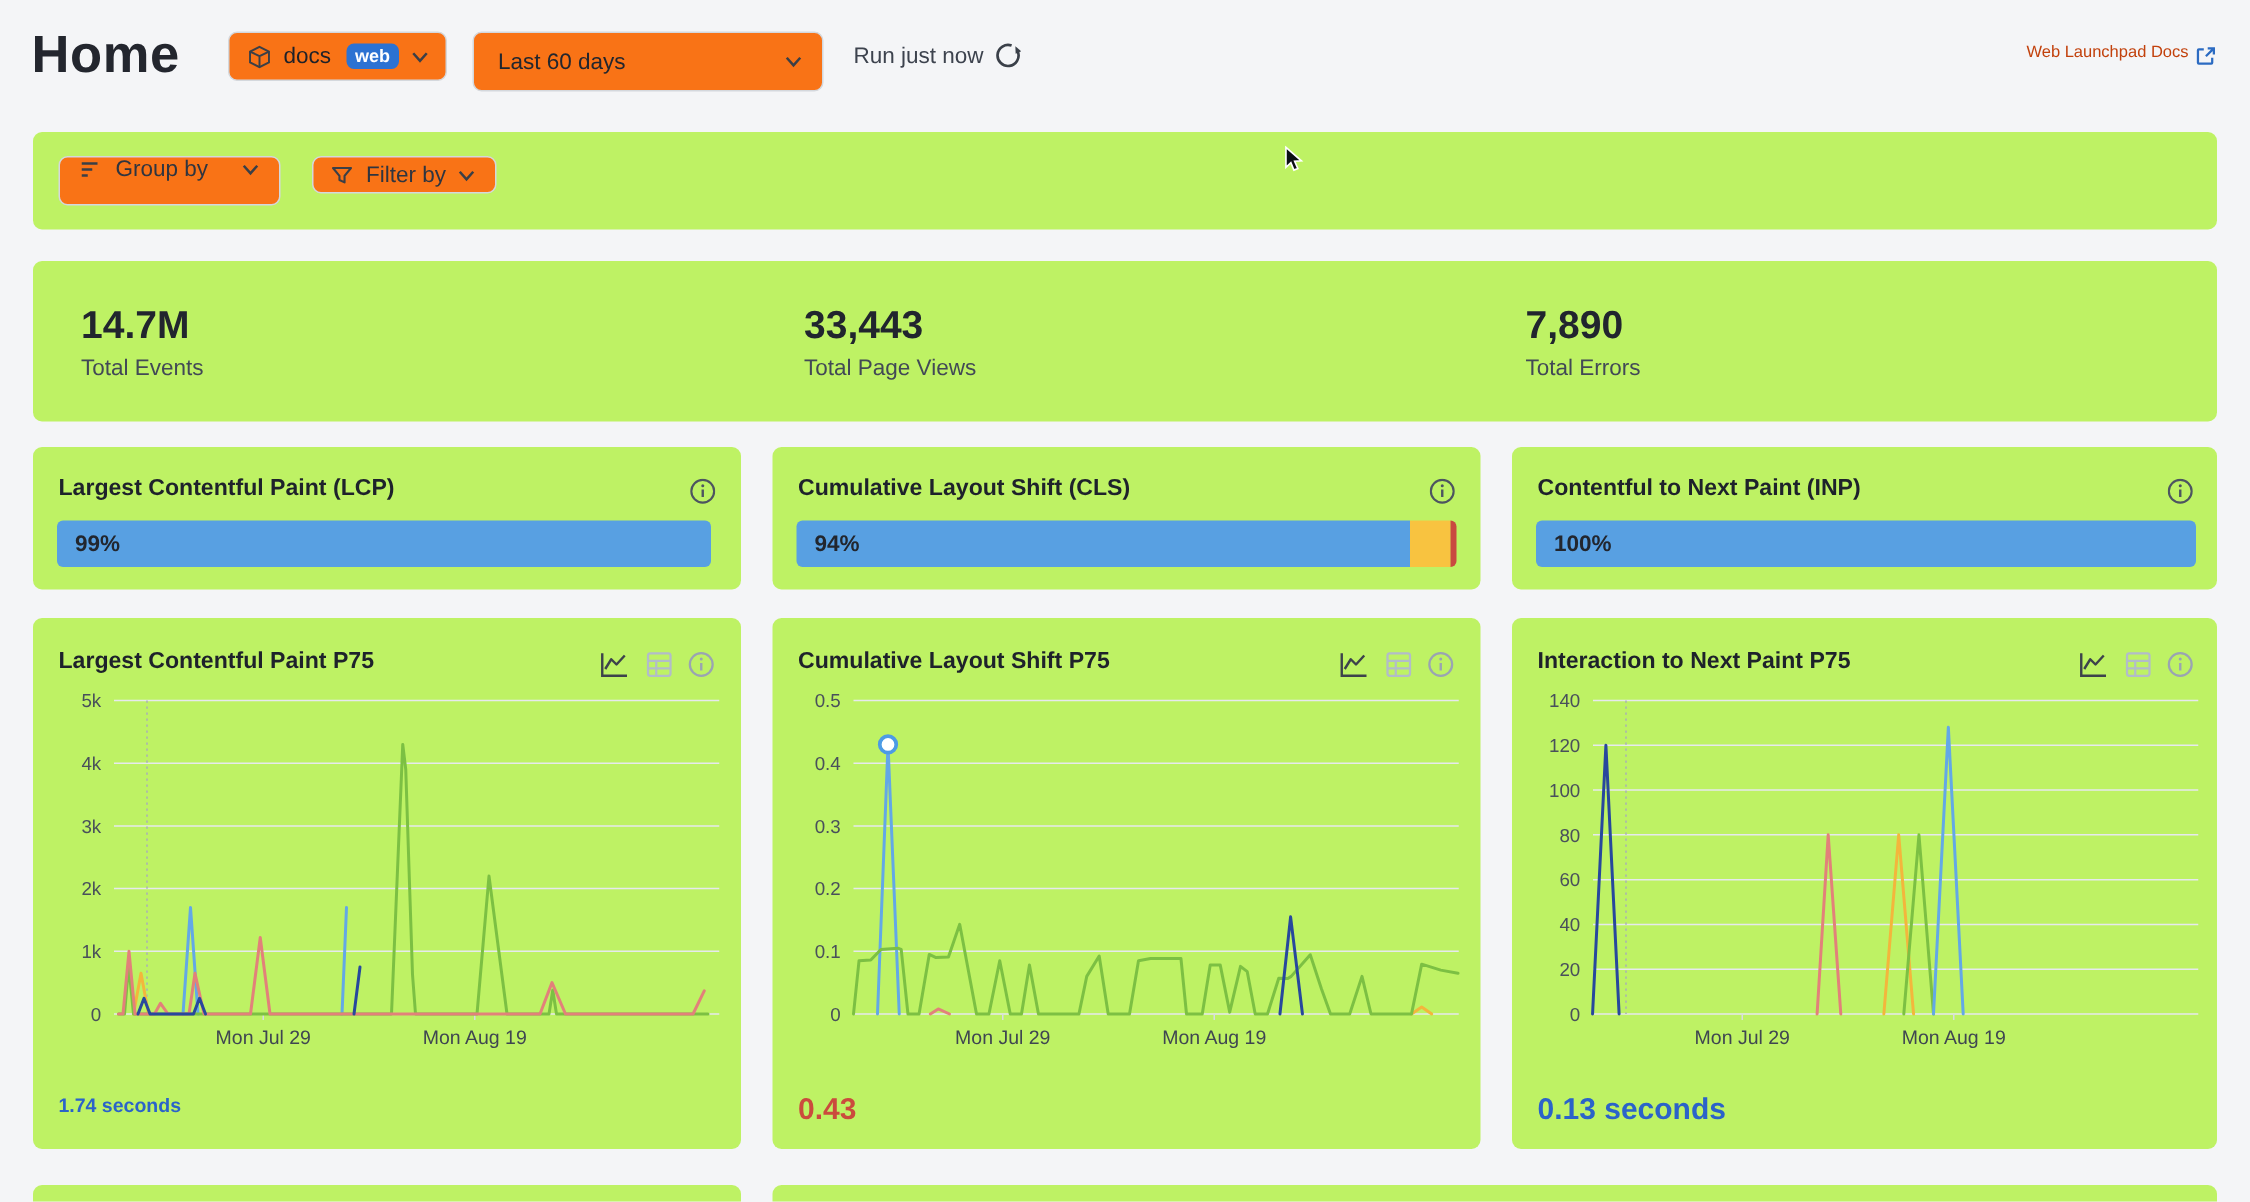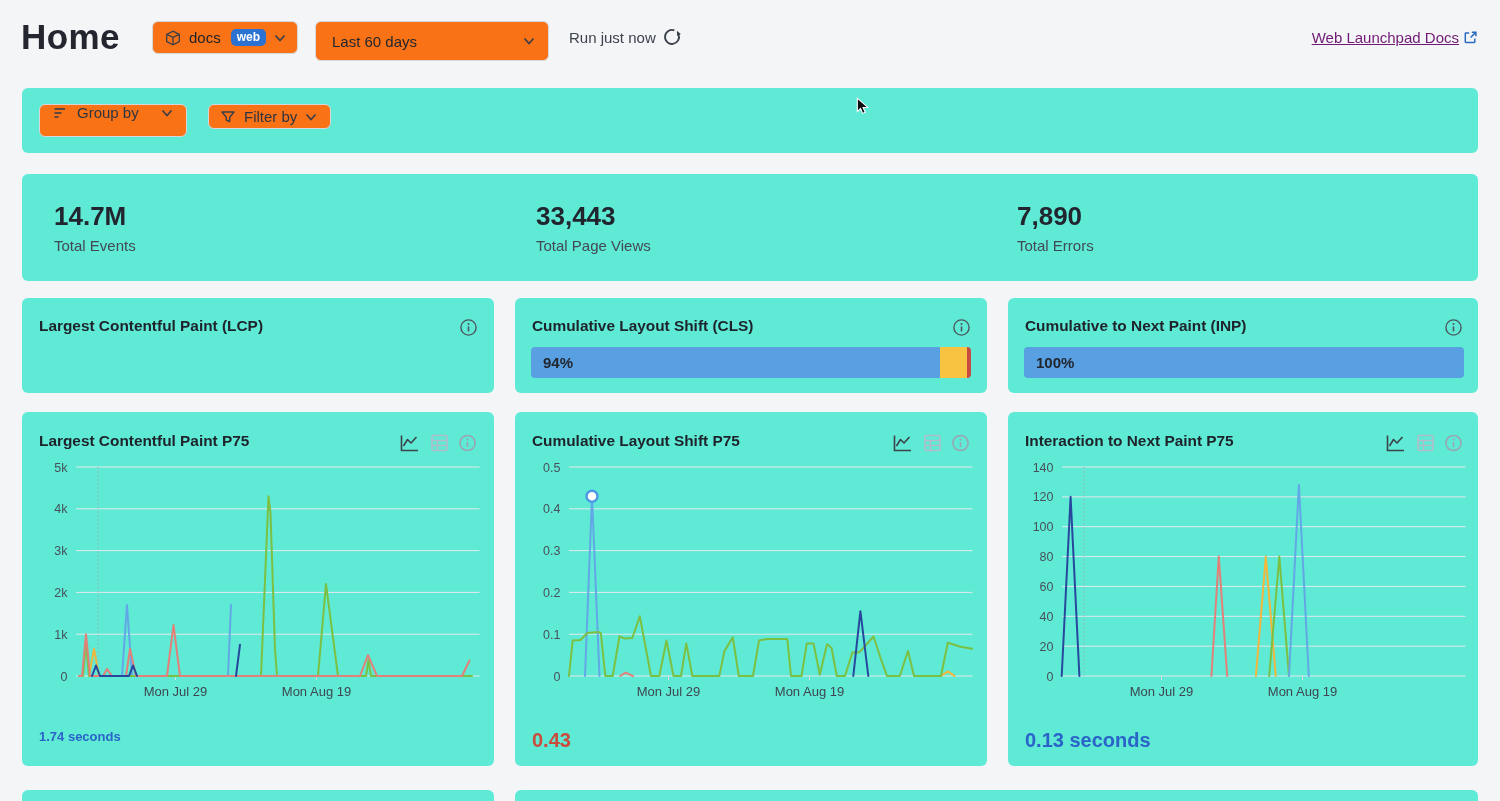--- a/index.html
+++ b/index.html
@@ -1,19 +1,19 @@
 <!DOCTYPE html>
 <html><head>
 <meta charset="utf-8">
 <style>
   * { margin:0; padding:0; box-sizing:border-box; }
   html,body { width:1500px; height:801px; overflow:hidden; }
   body { background:#f4f5f7; font-family:"Liberation Sans", sans-serif; position:relative; }
   .abs { position:absolute; }
-  .card { position:absolute; background:#5eead4; border-radius:6px; }
+  .card { position:absolute; background:#bef264; border-radius:6px; }
   .btn { position:absolute; background:#f97316; border:1px solid #d4d8dd; border-radius:6px;
          display:flex; align-items:center; color:#2f3540; font-size:15px; }
   .ctitle { font-size:15.4px; font-weight:bold; color:#1e222b; }
 </style>
 </head>
 <body>
 
 <div class="abs" style="left:21px; top:19px; font-size:35px; font-weight:bold; color:#23262e; letter-spacing:0.4px; line-height:1;">Home</div>
 
 <div class="btn" id="projbtn" style="left:152px; top:21px; width:146px; height:33px; padding:0 10px 0 12px;">
@@ -34,21 +34,21 @@
       <path d="M2.5 4.5 L7 9.5 L11.5 4.5" fill="none" stroke="#3a3f47" stroke-width="1.7"></path>
     </svg>
 </div>
 
 <div class="abs" style="left:569px; top:29px; font-size:15px; color:#3d434e;">Run just now</div>
 <svg class="abs" style="left:663px; top:28px;" width="18" height="18" viewBox="0 0 18 18">
   <path d="M11.4 2.4 A7 7 0 1 0 15.5 6.3" fill="none" stroke="#3a4049" stroke-width="1.8"></path>
   <polygon points="17.8,6.1 13.9,2.8 14.1,7.9" fill="#3a4049"></polygon>
 </svg>
 
-<div class="abs" style="right:41px; top:29px; font-size:15px; color:#701a75; text-decoration:underline;">Web Launchpad Docs</div>
+<div class="abs" style="right:41px; top:29px; font-size:11px; color:#c2410c; ">Web Launchpad Docs</div>
 <svg class="abs" style="left:1463px; top:30px;" width="15" height="15" viewBox="0 0 15 15">
   <path d="M6.2 2.9 H2.9 Q2.3 2.9 2.3 3.5 V11.8 Q2.3 12.4 2.9 12.4 H11.2 Q11.8 12.4 11.8 11.8 V8.5" fill="none" stroke="#2b6bc2" stroke-width="1.5"></path>
   <path d="M8.8 2.2 H12.9 V6.3 M12.7 2.4 L7.6 7.5" fill="none" stroke="#2b6bc2" stroke-width="1.5"></path>
 </svg>
 
 <div class="card" style="left:22px; top:88px; width:1456px; height:65px;"></div>
 <div class="btn" style="left:39px; top:104px; width:148px; height:33px; padding:0 12px 16px 12px;">
   <svg width="16" height="16" viewBox="0 0 16 16">
     <path d="M2.5 4 H13" stroke="#3a3f47" stroke-width="1.6"></path>
     <path d="M2.5 8 H9.5" stroke="#3a3f47" stroke-width="1.6"></path>
@@ -81,39 +81,43 @@
 <div class="abs" style="left:1017px; top:201px; font-size:26px; font-weight:bold; color:#21252e;">7,890</div>
 <div class="abs" style="left:1017px; top:237px; font-size:15px; color:#424956;">Total Errors</div>
 
 <div class="card" style="left:22px; top:298px; width:472px; height:95px;">
   <div class="ctitle" style="position:absolute; left:17px; top:19px;">Largest Contentful Paint (LCP)</div>
   <svg style="position:absolute; left:438px; top:21px;" width="17" height="17" viewBox="0 0 17 17">
     <circle cx="8.5" cy="8.5" r="7.6" fill="none" stroke="#4d5560" stroke-width="1.4"></circle>
     <circle cx="8.5" cy="4.9" r="1" fill="#4d5560"></circle>
       <path d="M8.5 7.4 V12.4" stroke="#4d5560" stroke-width="1.6"></path>
   </svg>
+  <div style="position:absolute; left:16px; top:49px; width:440px; height:31px;">
+    <div style="position:absolute; left:0; top:0; width:435.6px; height:31px; background:#58a0e2; border-radius:4px;"></div>
+    <div style="position:absolute; left:12px; top:7px; font-size:15px; font-weight:bold; color:#22262e;">99%</div>
+  </div>
 </div>
 
 <div class="card" style="left:515px; top:298px; width:472px; height:95px;">
   <div class="ctitle" style="position:absolute; left:17px; top:19px;">Cumulative Layout Shift (CLS)</div>
   <svg style="position:absolute; left:438px; top:21px;" width="17" height="17" viewBox="0 0 17 17">
     <circle cx="8.5" cy="8.5" r="7.6" fill="none" stroke="#4d5560" stroke-width="1.4"></circle>
     <circle cx="8.5" cy="4.9" r="1" fill="#4d5560"></circle>
       <path d="M8.5 7.4 V12.4" stroke="#4d5560" stroke-width="1.6"></path>
   </svg>
   <div style="position:absolute; left:16px; top:49px; width:424px; height:31px;">
     <div style="position:absolute; left:0; top:0; width:409.2px; height:31px; background:#58a0e2; border-radius:4px 0 0 4px;"></div>
     <div style="position:absolute; left:409.2px; top:0; width:26.4px; height:31px; background:#f8c340;"></div>
     <div style="position:absolute; left:435.6px; top:0; width:4.4px; height:31px; background:#c94a40; border-radius:0 4px 4px 0;"></div>
     <div style="position:absolute; left:12px; top:7px; font-size:15px; font-weight:bold; color:#22262e;">94%</div>
   </div>
 </div>
 
 <div class="card" style="left:1008px; top:298px; width:470px; height:95px;">
-  <div class="ctitle" style="position:absolute; left:17px; top:19px;">Cumulative to Next Paint (INP)</div>
+  <div class="ctitle" style="position:absolute; left:17px; top:19px;">Contentful to Next Paint (INP)</div>
   <svg style="position:absolute; left:437px; top:21px;" width="17" height="17" viewBox="0 0 17 17">
     <circle cx="8.5" cy="8.5" r="7.6" fill="none" stroke="#4d5560" stroke-width="1.4"></circle>
     <circle cx="8.5" cy="4.9" r="1" fill="#4d5560"></circle>
       <path d="M8.5 7.4 V12.4" stroke="#4d5560" stroke-width="1.6"></path>
   </svg>
   <div style="position:absolute; left:16px; top:49px; width:440px; height:31px;">
     <div style="position:absolute; left:0; top:0; width:440px; height:31px; background:#58a0e2; border-radius:4px;"></div>
     <div style="position:absolute; left:12px; top:7px; font-size:15px; font-weight:bold; color:#22262e;">100%</div>
   </div>
 </div>

